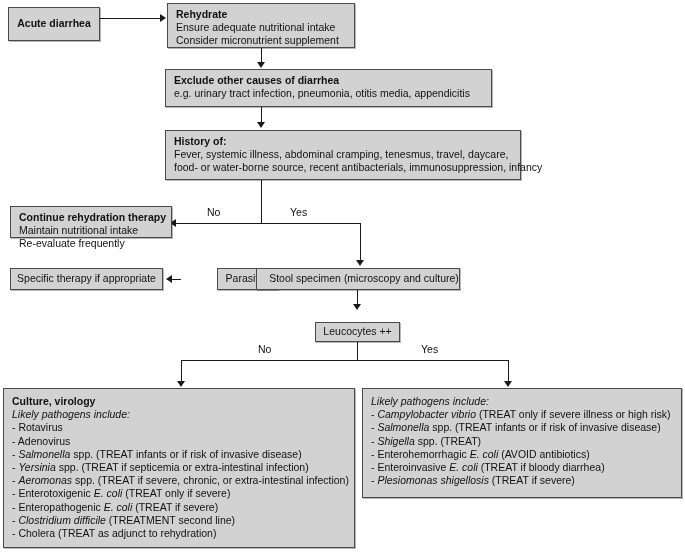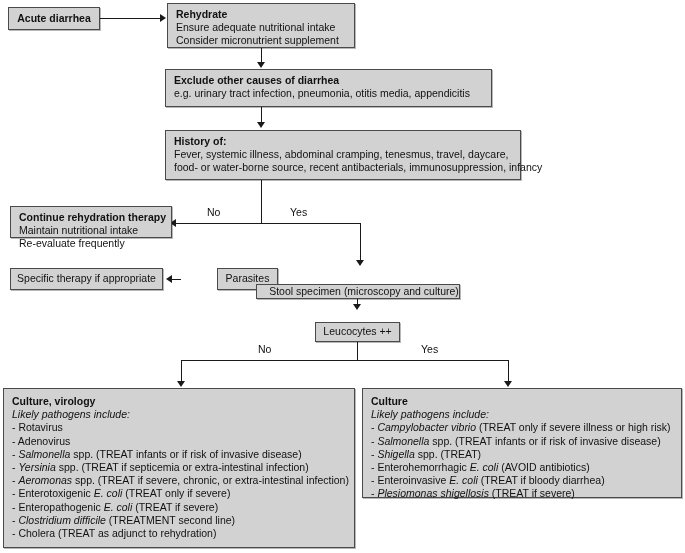--- a/index.html
+++ b/index.html
@@ -120,21 +120,21 @@
   <div class="vline" style="left:181px; top:360px; height:23px;"></div>
   <div class="arrow down" style="left:177px; top:381px;"></div>
   <div class="vline" style="left:508px; top:360px; height:23px;"></div>
   <div class="arrow down" style="left:504px; top:381px;"></div>
 
   <div class="lbl" style="left:207px; top:206px;">No</div>
   <div class="lbl" style="left:290px; top:206px;">Yes</div>
   <div class="lbl" style="left:258px; top:343px;">No</div>
   <div class="lbl" style="left:421px; top:343px;">Yes</div>
 
-  <div class="box center" style="left:8px; top:7px; width:92px; height:23px;">
+  <div class="box center" style="left:8px; top:7px; width:92px; height:34px;">
     <span class="ln ttl">Acute diarrhea</span>
   </div>
 
   <div class="box" style="left:167px; top:3px; width:188px; height:45px;">
     <span class="ln ttl">Rehydrate</span>
     <span class="ln">Ensure adequate nutritional intake</span>
     <span class="ln">Consider micronutrient supplement</span>
   </div>
 
   <div class="box" style="left:165px; top:69px; width:327px; height:38px;">
@@ -155,21 +155,21 @@
   </div>
 
   <div class="box center" style="left:10px; top:268px; width:153px; height:22px;">
     <span class="ln">Specific therapy if appropriate</span>
   </div>
 
   <div class="box center" style="left:181px; top:268px; width:61px; height:22px;margin-left:36px;">
     <span class="ln">Parasites</span>
   </div>
 
-  <div class="box center" style="left:256px; top:284px; width:204px; height:15px;padding-left:20px;">
+  <div class="box center" style="left:256px; top:268px; width:204px; height:22px;padding-left:20px;">
     <span class="ln">Stool specimen (microscopy and culture)</span>
   </div>
 
   <div class="box center" style="left:315px; top:309px; width:85px; height:20px;margin-top:13px;">
     <span class="ln">Leucocytes ++</span>
   </div>
 
   <div class="box" style="left:3px; top:388px; width:352px; height:160px; padding:6px 7px 5px 8px;">
     <span class="ln ttl">Culture, virology</span>
     <span class="ln it">Likely pathogens include:</span>
@@ -196,21 +196,20 @@
     </span>
     <span class="li">
       <span>- </span><span class="it">Clostridium difficile</span><span> (TREATMENT second line)</span>
     </span>
     <span class="li">
       <span>- </span><span class="it"></span><span>Cholera (TREAT as adjunct to rehydration)</span>
     </span>
   </div>
 
   <div class="box" style="left:362px; top:388px; width:320px; height:110px; padding:6px 7px 5px 8px;">
-    <span class="ln ttl">Culture</span>
     <span class="ln it">Likely pathogens include:</span>
     <span class="li">
       <span>- </span><span class="it">Campylobacter vibrio</span><span> (TREAT only if severe illness or high risk)</span>
     </span>
     <span class="li">
       <span>- </span><span class="it">Salmonella</span><span> spp. (TREAT infants or if risk of invasive disease)</span>
     </span>
     <span class="li">
       <span>- </span><span class="it">Shigella</span><span> spp. (TREAT)</span>
     </span>

